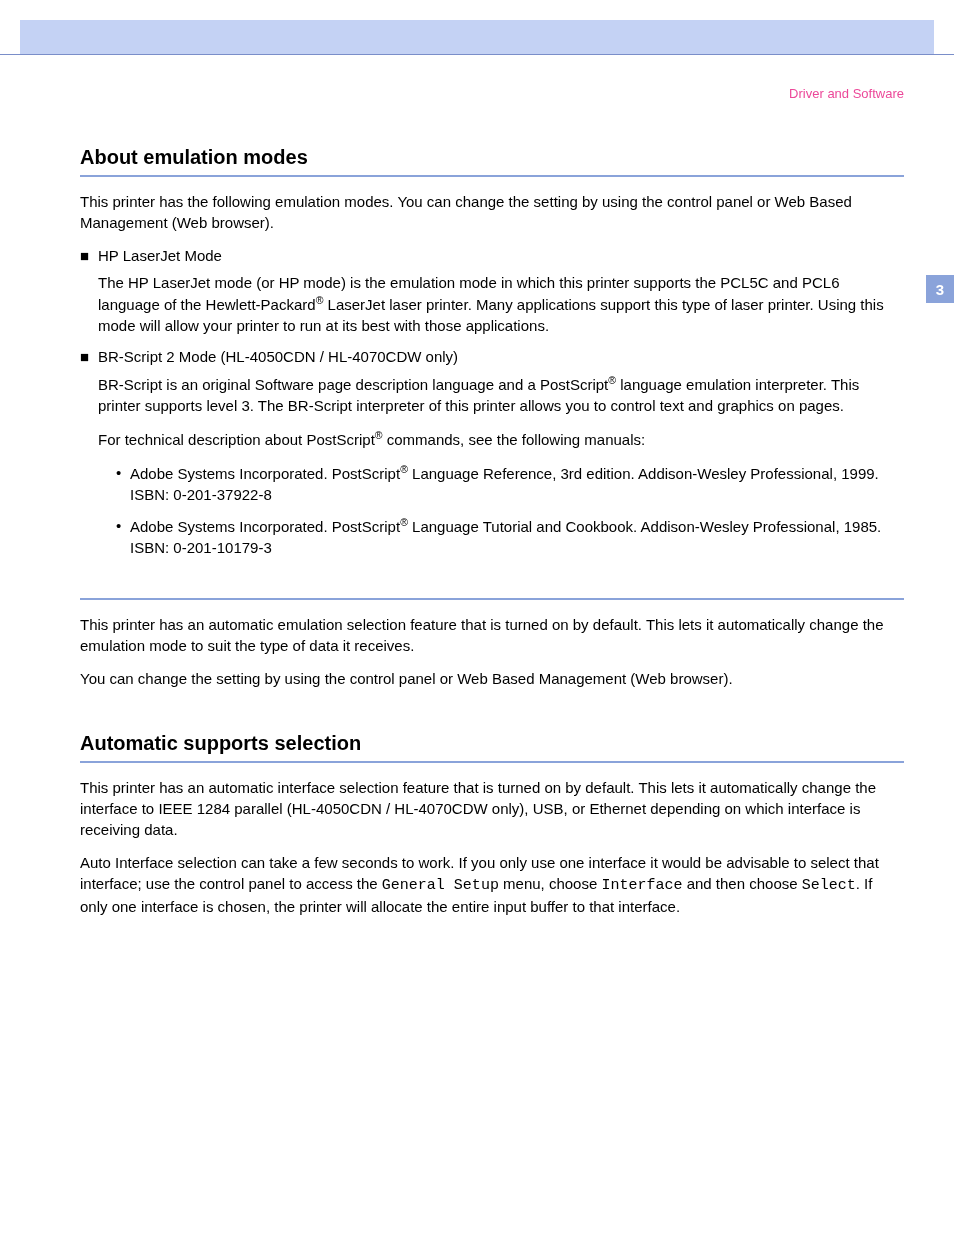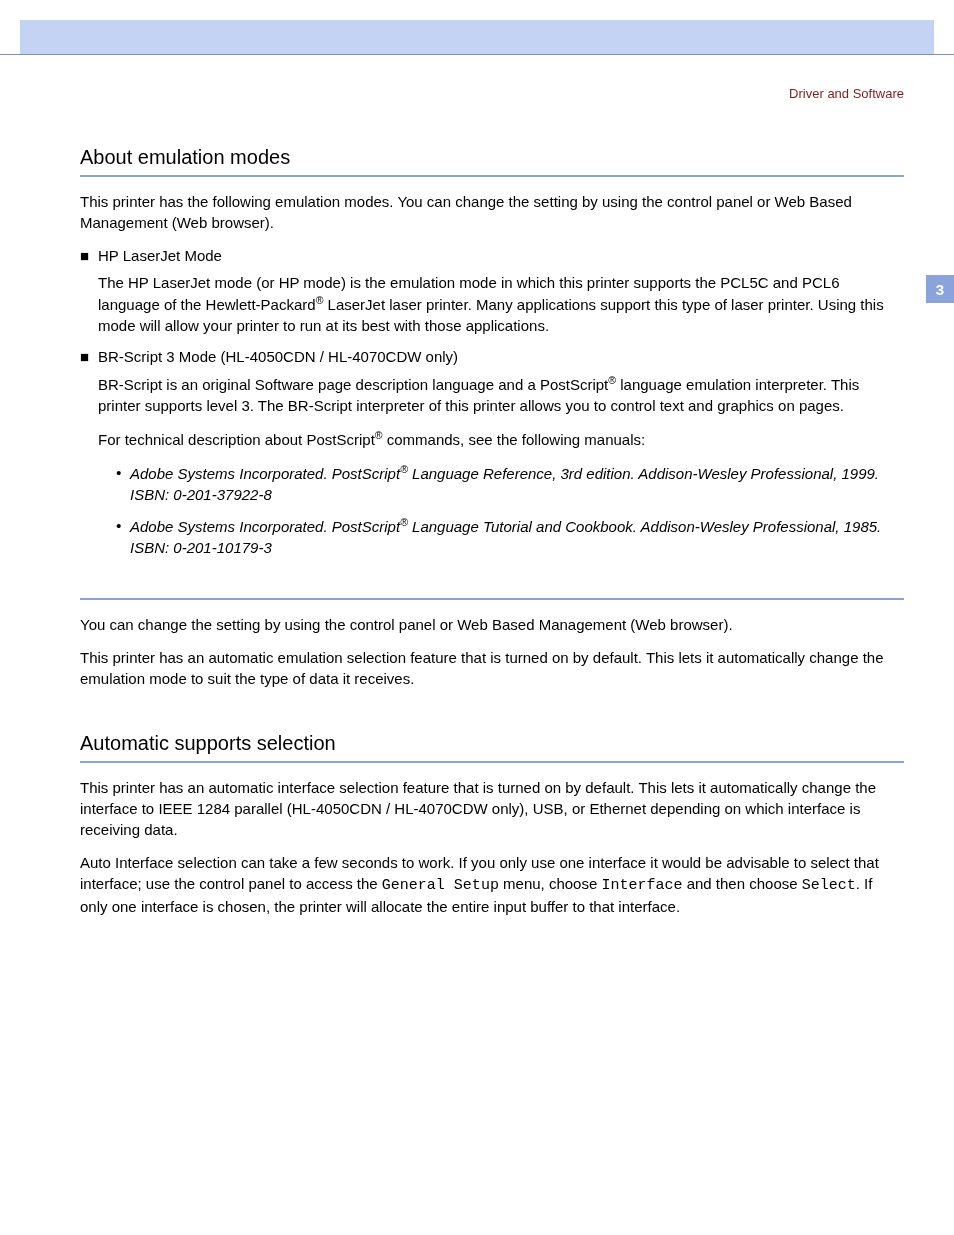--- a/index.html
+++ b/index.html
@@ -24,39 +24,39 @@
     left: 20px; right: 20px; top: 20px; bottom: 0;
     background: #c4d2f4;
   }
   .page {
     padding: 30px 50px 30px 80px;
     position: relative;
   }
   .hdr-right {
     text-align: right;
     font-size: 13px;
-    color: #7f1d1d;
+    color: #ec4899;
     margin-bottom: 40px;
   }
   h2.section {
     font-size: 20px;
-    font-weight: normal;
+    font-weight: bold;
     margin-bottom: 4px;
   }
   .rule {
     height: 2px;
     background: #8aa3da;
     margin-bottom: 14px;
   }
   p { margin-bottom: 12px; }
   .list1 { margin: 6px 0 12px 0; }
   .list1-item { margin-bottom: 4px; }
   .list1-item .bullet { display: inline-block; width: 18px; }
   .list1-body { margin-left: 18px; margin-top: 6px; margin-bottom: 10px; }
-  .list2 { margin: 8px 0 10px 18px; font-style: italic; }
+  .list2 { margin: 8px 0 10px 18px; }
   .list2 li { list-style: none; margin-bottom: 10px; padding-left: 14px; position: relative; }
   .list2 li::before { content: "•"; position: absolute; left: 0; }
   sup { font-size: 0.7em; vertical-align: super; }
   .tab {
     position: absolute;
     right: 0;
     top: 275px;
     width: 28px;
     height: 28px;
     background: #8aa3da;
@@ -90,21 +90,21 @@
 
   <div class="list1">
     <div class="list1-item">
       <span class="bullet">■</span><span>HP LaserJet Mode</span>
       <div class="list1-body">
         <span>The HP LaserJet mode (or HP mode) is the emulation mode in which this printer supports the PCL5C and PCL6 language of the Hewlett-Packard</span><sup>®</sup><span> LaserJet laser printer. Many applications support this type of laser printer. Using this mode will allow your printer to run at its best with those applications.</span>
       </div>
     </div>
 
     <div class="list1-item">
-      <span class="bullet">■</span><span>BR-Script 3 Mode (HL-4050CDN / HL-4070CDW only)</span>
+      <span class="bullet">■</span><span>BR-Script 2 Mode (HL-4050CDN / HL-4070CDW only)</span>
       <div class="list1-body">
         <p>
           <span>BR-Script is an original Software page description language and a PostScript</span><sup>®</sup><span> language emulation interpreter. This printer supports level 3. The BR-Script interpreter of this printer allows you to control text and graphics on pages.</span>
         </p>
         <p>
           <span>For technical description about PostScript</span><sup>®</sup><span> commands, see the following manuals:</span>
         </p>
         <ul class="list2">
           <li>
             <span>Adobe Systems Incorporated. PostScript</span><sup>®</sup><span> Language Reference, 3rd edition. Addison-Wesley Professional, 1999. ISBN: 0-201-37922-8</span>
@@ -113,22 +113,22 @@
             <span>Adobe Systems Incorporated. PostScript</span><sup>®</sup><span> Language Tutorial and Cookbook. Addison-Wesley Professional, 1985. ISBN: 0-201-10179-3</span>
           </li>
         </ul>
       </div>
     </div>
   </div>
 
   <div class="spacer"></div>
 
   <div class="rule"></div>
+  <p>This printer has an automatic emulation selection feature that is turned on by default. This lets it automatically change the emulation mode to suit the type of data it receives.</p>
   <p>You can change the setting by using the control panel or Web Based Management (Web browser).</p>
-  <p>This printer has an automatic emulation selection feature that is turned on by default. This lets it automatically change the emulation mode to suit the type of data it receives.</p>
 
   <div class="spacer"></div>
 
   <h2 class="section">Automatic supports selection</h2>
   <div class="rule"></div>
   <p>This printer has an automatic interface selection feature that is turned on by default. This lets it automatically change the interface to IEEE 1284 parallel (HL-4050CDN / HL-4070CDW only),  USB, or Ethernet depending on which interface is receiving data.</p>
   <p>
     <span>Auto Interface selection can take a few seconds to work. If you only use one interface it would be advisable to select that interface; use the control panel to access the </span><code class="mono">General Setup</code><span> menu, choose </span><code class="mono">Interface</code><span> and then choose </span><code class="mono">Select</code><span>. If only one interface is chosen, the printer will allocate the entire input buffer to that interface.</span>
   </p>
 

